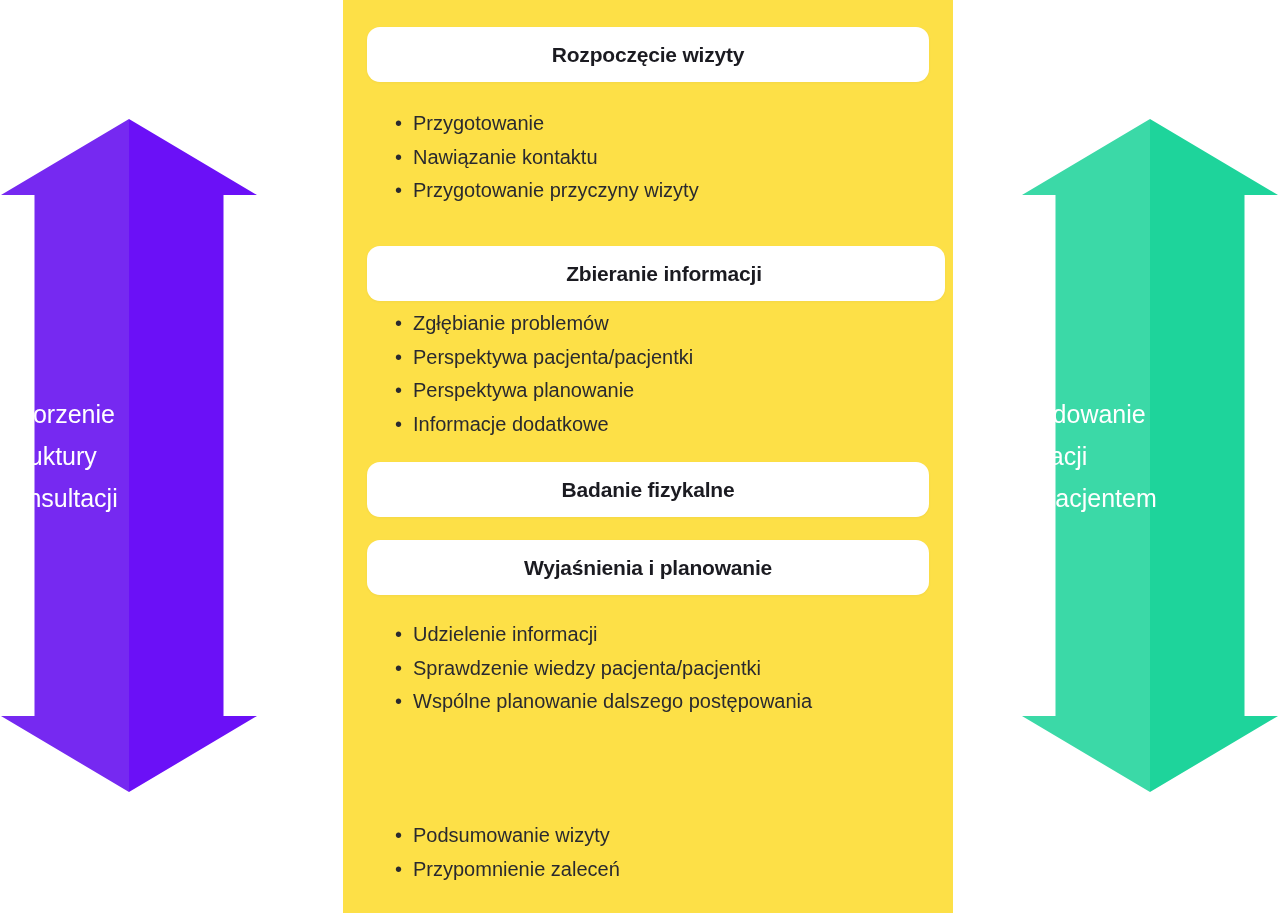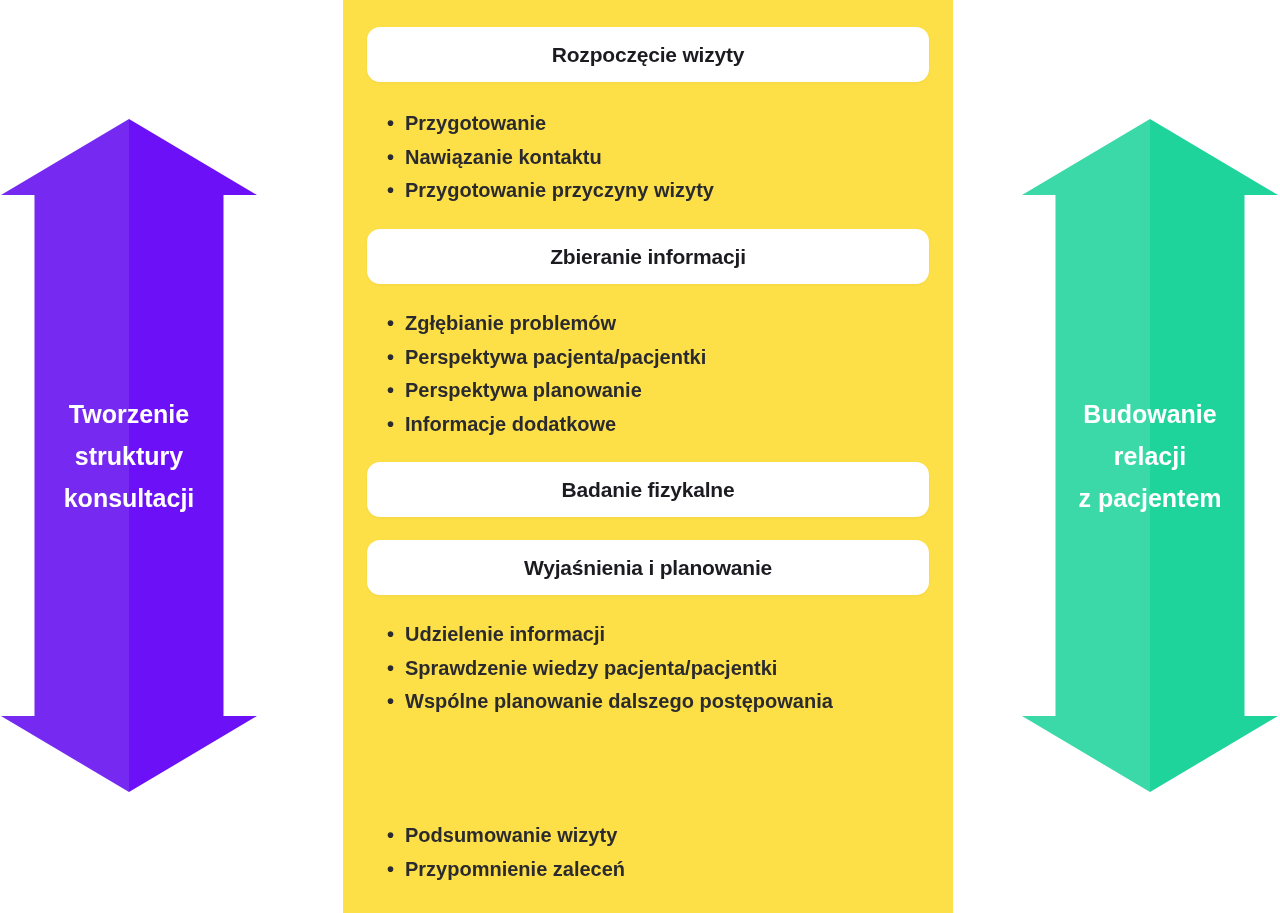--- a/index.html
+++ b/index.html
@@ -26,31 +26,30 @@
     left: 24px; width: 562px; height: 55px;
     background: #ffffff;
     border-radius: 13px;
     box-shadow: 0 1px 3px rgba(30,30,60,0.04);
     display: flex; align-items: center; justify-content: center;
     font-size: 21px; font-weight: bold;
     color: #1B1B21;
     letter-spacing: -0.2px;
   }
   .hcard.c1 { top: 27px; }
-  .hcard.c2 { top: 229px; }
+  .hcard.c2 { top: 246px; padding-left: 16px; }
   .hcard.c3 { top: 462px; }
   .hcard.c4 { top: 540px; }
   .hcard.c5 { top: 742px; }
 
   
   ul.blist {
-    position: absolute; left: 0; right: 0;
+    position: absolute; left: 8px; right: 0;
     margin: 0; padding: 0;
     list-style: none;
-    font-weight: bold;
   }
   ul.blist.g1 { top: 107px; }
   ul.blist.g2 { top: 307px; }
   ul.blist.g3 { top: 618px; }
   ul.blist.g4 { top: 819px; }
   ul.blist li {
     position: relative;
     padding-left: 62px;
     font-size: 20px;
     line-height: 33.5px;
@@ -70,24 +69,23 @@
     width: 256px; height: 673px;
     display: block;
   }
   .arrow-svg.left-pos  { left: 1px; }
   .arrow-svg.right-pos { left: 1022px; }
 
   .alabel {
     position: absolute;
     width: 256px;
     top: 393px;
-    text-align: center;
     color: #ffffff;
     font-size: 25px;
-    font-weight: 700;
+    font-weight: 400;
     line-height: 42px;
   }
   .alabel.left-pos  { left: 1px; }
   .alabel.right-pos { left: 1022px; }
 </style>
 </head>
 <body>
 
 <div class="stage">
 

